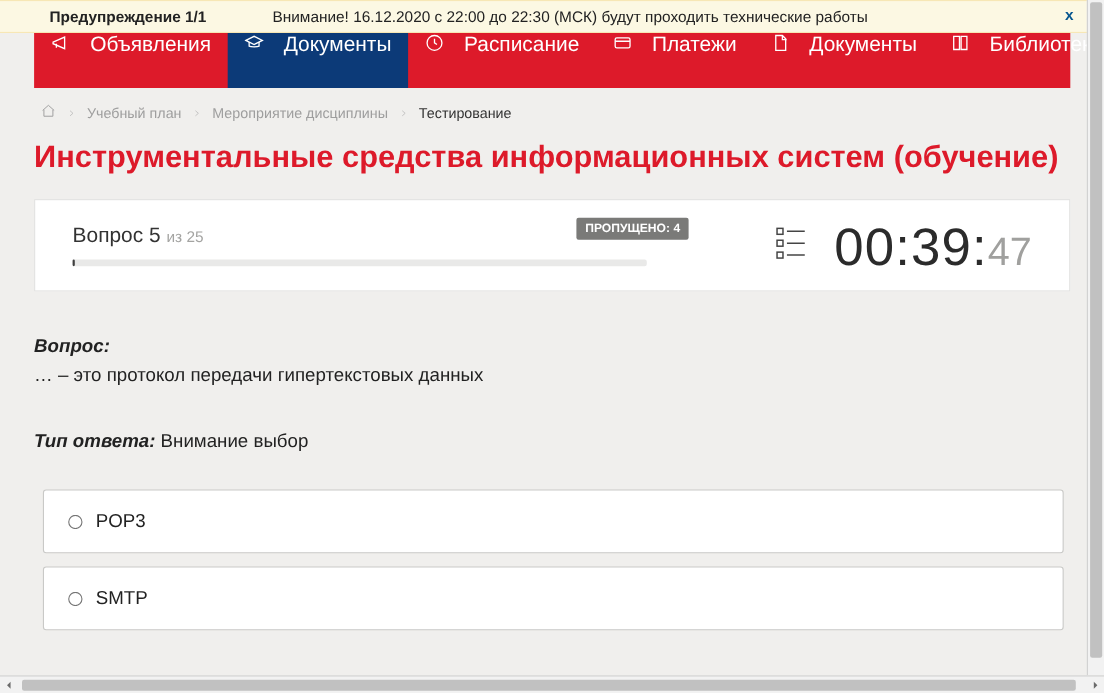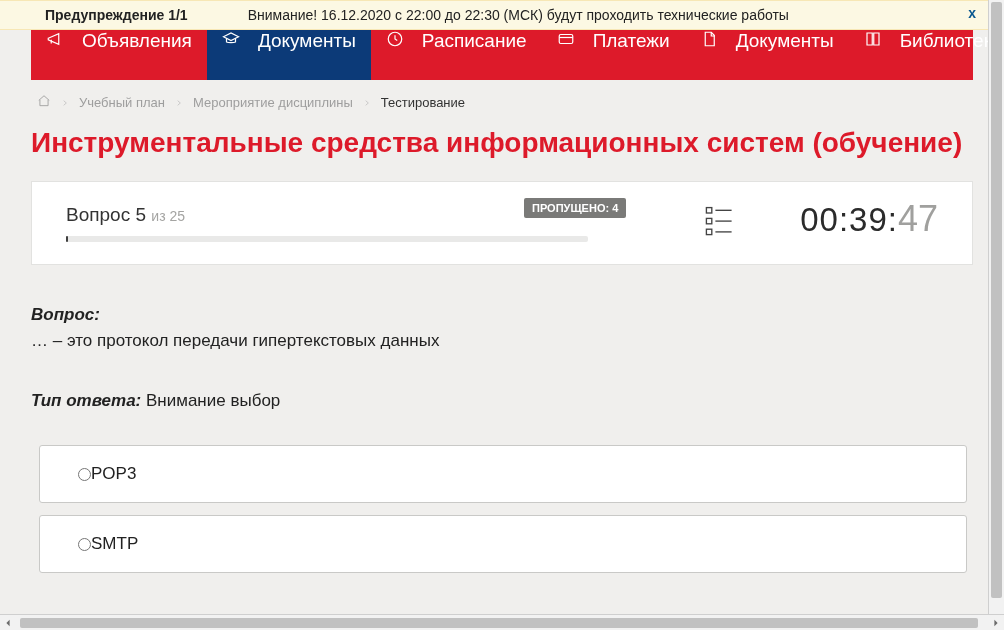--- a/index.html
+++ b/index.html
@@ -58,32 +58,32 @@
     position: absolute; left: 492px; top: 16px;
     background: #7a7a78; color: #fff; font-size: 11px; font-weight: 700;
     padding: 4px 8px; border-radius: 2px;
   }
   .list-icon { position: absolute; left: 672px; top: 22px; cursor: pointer; }
   .list-icon svg { width: 30px; height: 36px; stroke: #444; fill: none; stroke-width: 1.5; }
   .timer {
     position: absolute; right: 34px; top: 16px; display: flex; align-items: baseline; color: #2b2b2b;
     font-family: Arial, Helvetica, sans-serif;
   }
-  .timer .main { font-size: 33px; letter-spacing: 1px; }
+  .timer .main { font-size: 48px; letter-spacing: 1px; }
   .timer .secs { font-size: 36px; color: #a0a09e; }
   .body-area { width: 942px; margin: 40px auto 0 auto; font-size: 17px; color: #222; }
   .q-head { font-weight: 700; font-style: italic; margin-bottom: 6px; }
   .q-text { margin-bottom: 40px; }
   .a-type-row { margin-bottom: 34px; }
   .a-type-row .lbl { font-weight: 700; font-style: italic; }
   .options { width: 928px; margin-left: 8px; }
   .option {
     width: 100%; border: 1px solid #c9c9c7; background: #fff;
-    border-radius: 3px; padding: 18px 38px; margin-bottom: 12px;
-    display: flex; align-items: center; gap: 0; cursor: pointer; font-size: 17px;
+    border-radius: 3px; padding: 18px 22px; margin-bottom: 12px;
+    display: flex; align-items: center; gap: 12px; cursor: pointer; font-size: 17px;
   }
   .option input[type=radio] { width: 13px; height: 13px; }
   
   .hscroll {
     position: absolute; left: 0; bottom: 0; width: 1004px; height: 16px;
     background: #f2f2f2; border-top: 1px solid #cfcfcf; display: flex; align-items: center;
   }
   .hscroll .arrow { width: 16px; height: 16px; display: flex; align-items: center; justify-content: center; }
   .hscroll .arrow svg { width: 8px; height: 8px; fill: #6b6b6b; }
   .hscroll .track { flex: 1; height: 14px; background: #f2f2f2; position: relative; }

